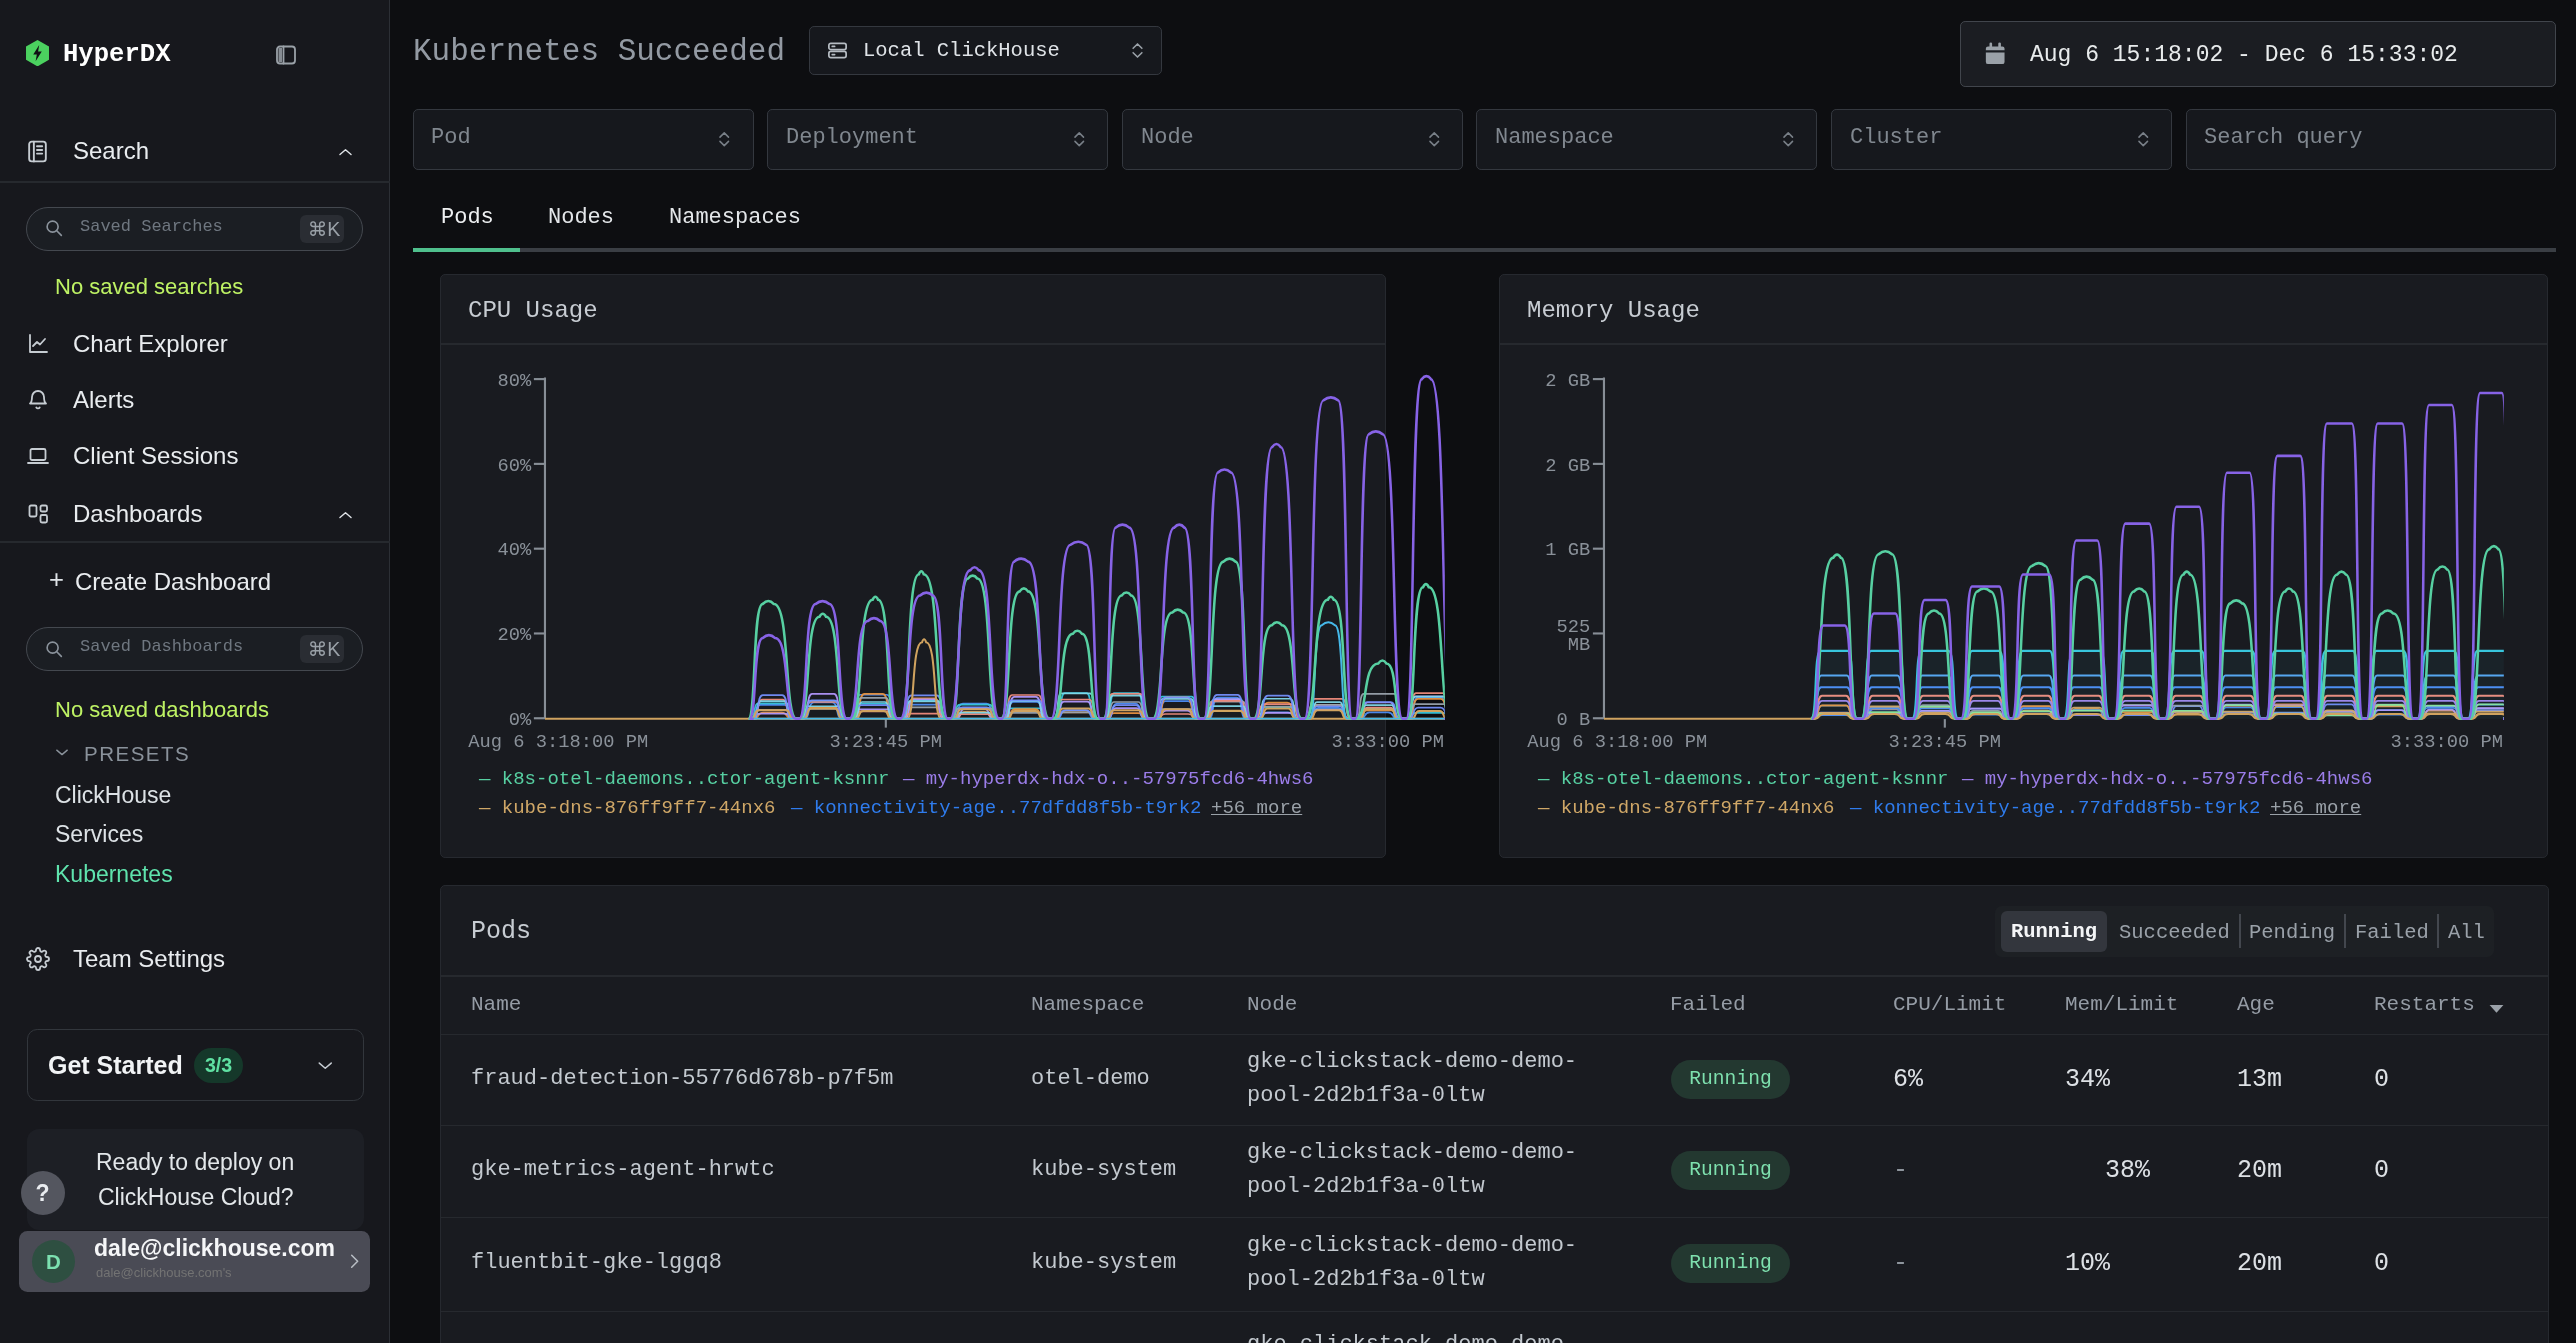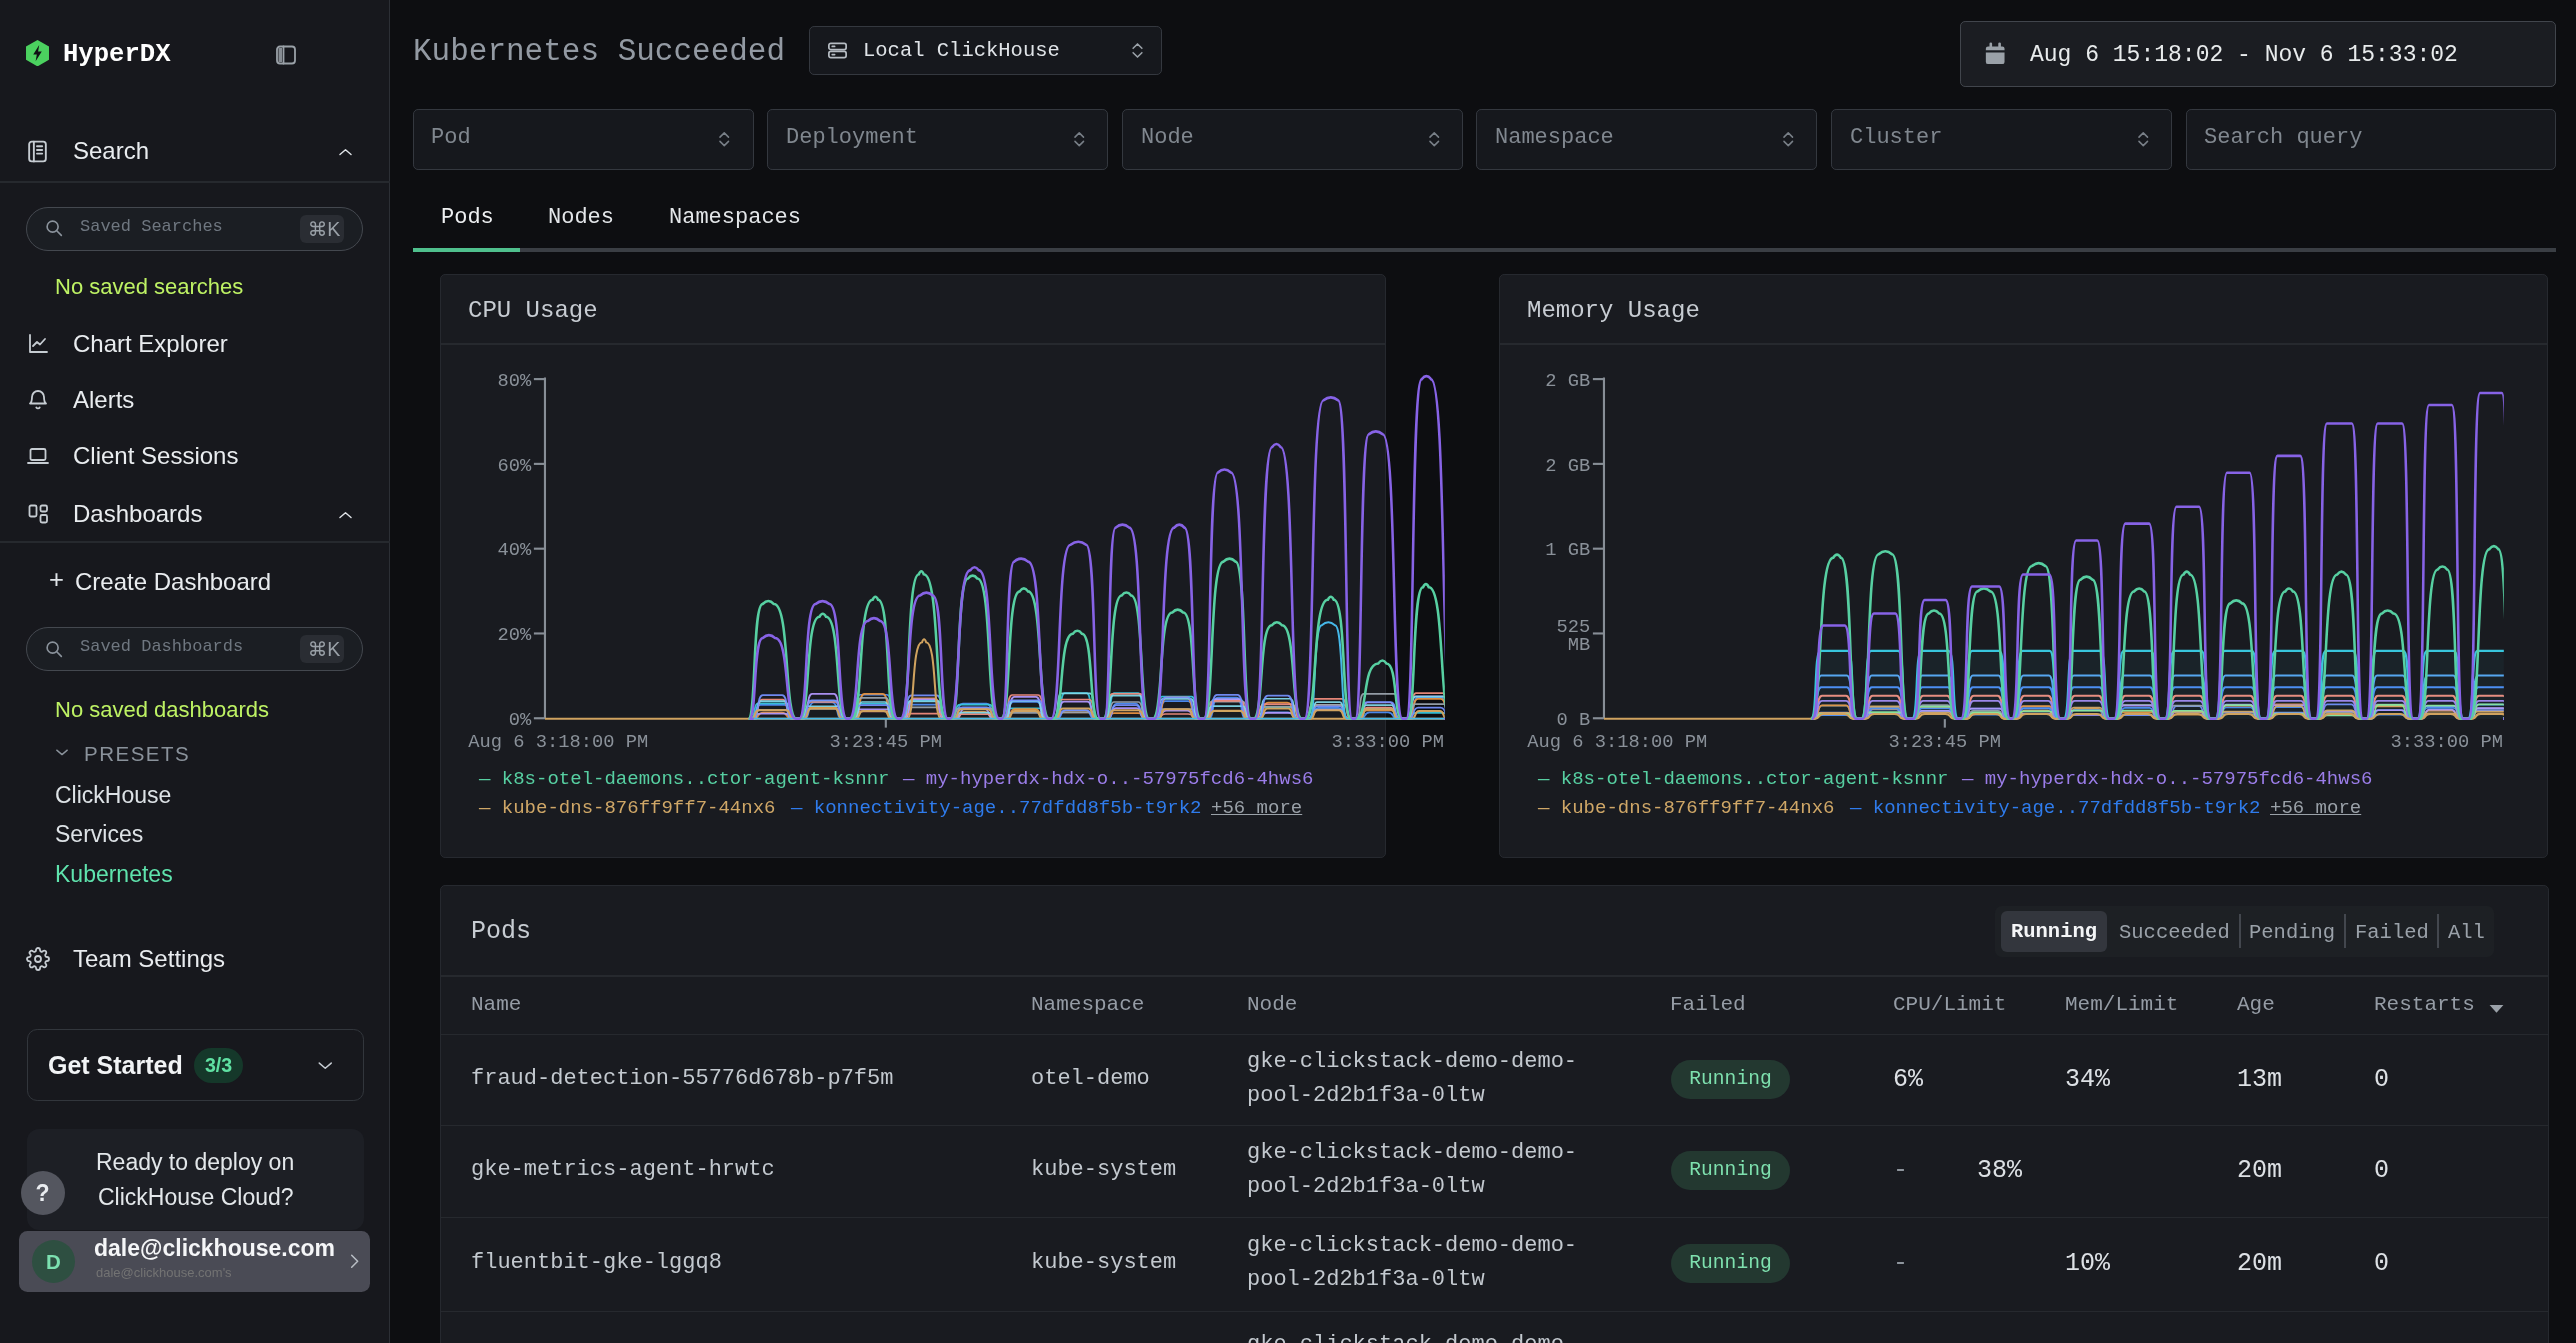--- a/index.html
+++ b/index.html
@@ -142,21 +142,21 @@
     <polyline points="7,9.5 12,4.5 17,9.5"></polyline>
     <polyline points="7,14.5 12,19.5 17,14.5"></polyline>
   </svg>
 <div class="abs" style="left:1960px;top:21px;width:596px;height:66px;background:#1b1d22;border:1.7px solid #41454c;border-radius:5.1px;"></div>
 <svg class="abs" style="left:1982px;top:41px" width="26.4" height="26.4" viewBox="0 0 24 24" fill="none" stroke="#9aa1a8" stroke-width="1.8" stroke-linecap="round" stroke-linejoin="round">
     <rect x="3.5" y="5" width="17" height="16" rx="2" fill="#9aa1a8" stroke="none"></rect>
     <line x1="8" y1="2.5" x2="8" y2="6" stroke-width="2.4"></line>
     <line x1="16" y1="2.5" x2="16" y2="6" stroke-width="2.4"></line>
     <line x1="3.5" y1="9.5" x2="20.5" y2="9.5" stroke="#1b1e23" stroke-width="2"></line>
   </svg>
-<div class="abs mono" style="left:2030px;top:42px;font-size:23px;color:#e8ebec">Aug 6 15:18:02 - Nov 6 15:33:02</div>
+<div class="abs mono" style="left:2030px;top:42px;font-size:23px;color:#e8ebec">Aug 6 15:18:02 - Dec 6 15:33:02</div>
 <div class="fbox" style="left:413px;width:341px"></div>
 <div class="fph" style="left:431px;top:125px">Pod</div>
 <svg class="abs" style="left:714px;top:129px" width="20.5" height="20.5" viewBox="0 0 24 24" fill="none" stroke="#787f87" stroke-width="1.8" stroke-linecap="round" stroke-linejoin="round">
     <polyline points="7,9.5 12,4.5 17,9.5"></polyline>
     <polyline points="7,14.5 12,19.5 17,14.5"></polyline>
   </svg>
 <div class="fbox" style="left:767px;width:341px"></div>
 <div class="fph" style="left:786px;top:125px">Deployment</div>
 <svg class="abs" style="left:1069px;top:129px" width="20.5" height="20.5" viewBox="0 0 24 24" fill="none" stroke="#787f87" stroke-width="1.8" stroke-linecap="round" stroke-linejoin="round">
     <polyline points="7,9.5 12,4.5 17,9.5"></polyline>
@@ -324,21 +324,21 @@
 <div class="tv" style="left:1624px;top:179px">34%</div>
 <div class="tv" style="left:1796px;top:179px">13m</div>
 <div class="tv" style="left:1933px;top:179px">0</div>
 <div class="rowline" style="top:239px"></div>
 <div class="td" style="left:30px;top:271px">gke-metrics-agent-hrwtc</div>
 <div class="td" style="left:590px;top:271px">kube-system</div>
 <div class="td" style="left:806px;top:254px">gke-clickstack-demo-demo-</div>
 <div class="td" style="left:806px;top:288px">pool-2d2b1f3a-0ltw</div>
 <div class="badge" style="left:1230px;top:265px">Running</div>
 <div class="tv" style="left:1452px;top:270px;color:#8e959d">-</div>
-<div class="tv" style="left:1536px;top:270px">38%</div>
+<div class="tv" style="left:1664px;top:270px">38%</div>
 <div class="tv" style="left:1796px;top:270px">20m</div>
 <div class="tv" style="left:1933px;top:270px">0</div>
 <div class="rowline" style="top:331px"></div>
 <div class="td" style="left:30px;top:364px">fluentbit-gke-lggq8</div>
 <div class="td" style="left:590px;top:364px">kube-system</div>
 <div class="td" style="left:806px;top:347px">gke-clickstack-demo-demo-</div>
 <div class="td" style="left:806px;top:381px">pool-2d2b1f3a-0ltw</div>
 <div class="badge" style="left:1230px;top:358px">Running</div>
 <div class="tv" style="left:1452px;top:363px;color:#8e959d">-</div>
 <div class="tv" style="left:1624px;top:363px">10%</div>

